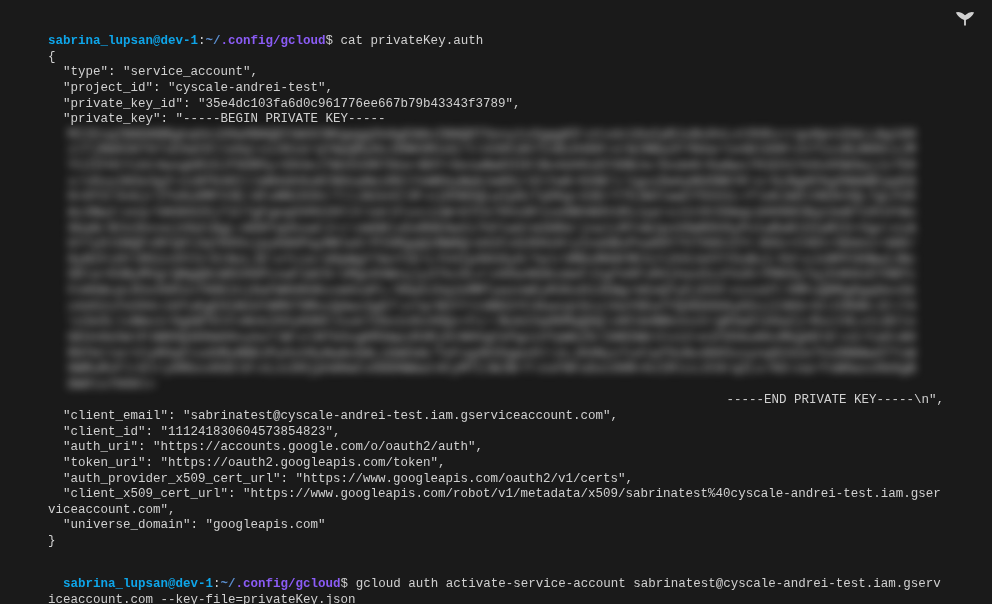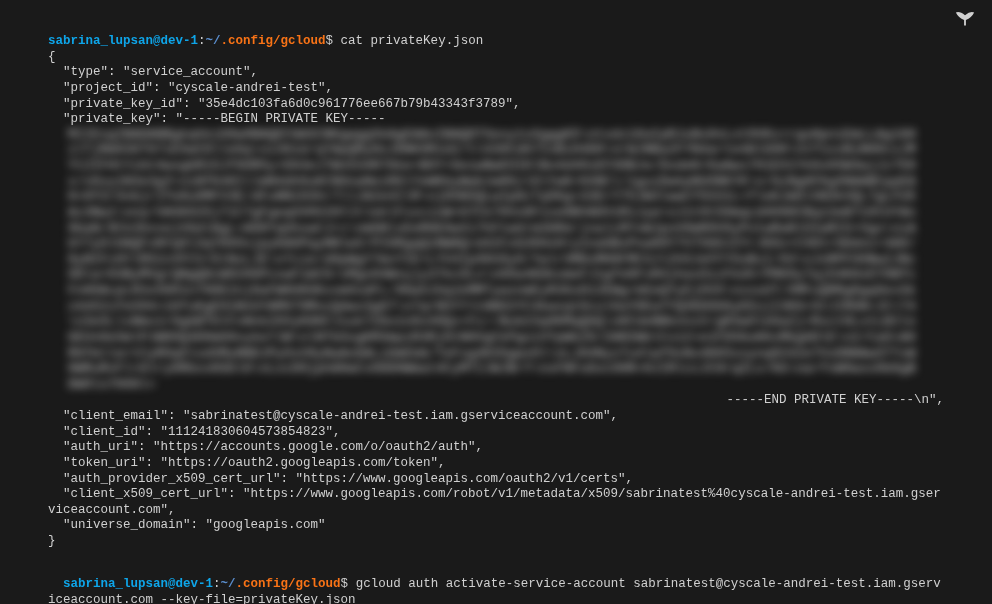--- a/index.html
+++ b/index.html
@@ -19,21 +19,21 @@
       top: 10px;
       right: 16px;
       width: 22px;
       height: 18px;
     }
     .logo svg { fill: #d0d0d0; }
     .prompt-line { white-space: nowrap; }
     .user-host { color: #0ea5e9; font-weight: bold; }
     .colon { color: #d0d0d0; }
     .path-prefix { color: #5a8dcc; font-weight: bold; }
-    .path-rest { color: #f97316; font-weight: bold; }
+    .path-rest { color: #8b5cf6; font-weight: bold; }
     .dollar { color: #d0d0d0; }
     .command { color: #d0d0d0; }
     .json-output { white-space: pre; color: #d0d0d0; }
     .blur-block {
       filter: blur(4.5px);
       user-select: none;
       white-space: pre-wrap;
       word-break: break-all;
       color: #dedede;
       padding-left: 20px;
@@ -51,21 +51,21 @@
 
 
 
 <div class="logo">
   <svg viewBox="0 0 24 18" width="22" height="18">
     <path d="M2 2 Q6 0 12 5 Q18 0 22 2 Q19 8 13 10 L13 16 L11 16 L11 10 Q5 8 2 2 Z"></path>
   </svg>
 </div>
 
 <div class="prompt-line">
-  <span class="user-host">sabrina_lupsan@dev-1</span><span class="colon">:</span><span class="path-prefix">~/</span><span class="path-rest">.config/gcloud</span><span class="dollar">$ </span><span class="command">cat privateKey.json</span>
+  <span class="user-host">sabrina_lupsan@dev-1</span><span class="colon">:</span><span class="path-prefix">~/</span><span class="path-rest">.config/gcloud</span><span class="dollar">$ </span><span class="command">cat privateKey.auth</span>
 </div>
 
 <div class="json-output">{</div>
 <div class="json-output">  "type": "service_account",</div>
 <div class="json-output">  "project_id": "cyscale-andrei-test",</div>
 <div class="json-output">  "private_key_id": "35e4dc103fa6d0c961776ee667b79b43343f3789",</div>
 <div style="display:inline" class="json-output">  "private_key": "-----BEGIN PRIVATE KEY-----</div>
 <div class="blur-block">MIIEvgIBADANBgkqhkiG9w0BAQEFAASCBKgwggSkAgEAAoIBAQDTSexy1sXgggK5\ntxdz10uCpRJuNs0nLvt9VKs+rguHpniEmLLAg16HilTjRm036T67iEXwCDlleGq\ni361d/qYApQRyHoJDNK9R1d2/tl430Cd67IxBi04DH\nrWJNBa2FYN4arte4AlG90\ntf1xxBiNH0cxJMYt2IFHtYzbt4wxgbR15Jf0OR5y+EK4eJ7Wn534R76ke+BOY+GeiwNwEOIKlNo4d49sEFXDBJe/DxdeKrKaAws701EX1Yk6x0SW3wjJz759x/v6vy1N3e3g3\niNfK48IllmN4dh0uKCNOnaNeiR6lYeWKbyWwbJwKKzl6lYwKrKXNCl/1guiDwkpNUONKYK\n/GzNgHFKgXNAABCppEAH=0fZrSnbjrIfe8u0MFV3E/dFuNN193hr7llJA2e4IlR\njDSNSQLwIpDcTq5Kg=33ErY75JW3lwwCf9331L+fleKJmGlSN3kVQL7gLFU5Az3Nw1\nna/VASK025j71C7gFgeqUVHV26YJtleklFsxcioW=G7Ck70VxDF1xe8BVADV1R1Jyw\nJ1t9t50mqLb009DCBq13eB719tUYAn9baN/9Ck35vvejVGdlAgL+A98YqUhxwCJrc\nmGNlxEeRHE0wVi7hFtwUrm3GRd/jnalcRYxWJpoV0mR9V0yPvtwRaNlOIwRIS+Vgo\niAbY7yGlOAQFxNYq0l3qYHXOvjpyKAGPqyNNlwV/PIGRgqQ1NWAQ=d42CxG2KHxH+y1naGBxPvw89Y7V7SGOJ2YrJK6v+CXDtrGDdncr4A0/8yNIFcHYlR52zVFCV/EtNxLJE\n7cie/d0pWgY7mvYIE+LYV4IpXKh0y0/YwlrSMDxMH8FMCSJl2h5JeFFYSoBsI/93\nJnRPFOONw2JNcODla×93ByMVgrQNgQDcW9206PzxwF1mC0/xMgo04Wvyjy37kcOLv\nOOa4KDkxmeFJ1gfeDFsR4jhasOizFkdV/PRK9y7qj54KHxEY9BfcFnHOAcpLR3x5801n70DE2nj8aFWHUKGKxxmXodFL/9GwSJUq1kMMTywxnmEyR3GsD12EWg+bEeQYyEjOVX\nxxuUT/XMFuQRRgDgqOesSkckb52sfeS94=16fuKgE01NnUYAM079MnzQdwx3g67\n7qrNSYYltANO2YC4kwvqt6cul6aYDEaYYQSKDOG6yEEojI3KG=StJIRGN=JC+74\n3eXLlsNmv1r0gbBTEtFxNnk2OVyK8KFJsuk72Go1n0v49Qx+Fz//Bub23q0KMqQGQ\nKFdeNBknniV/gR3wOleGaZj+Rxct8LvtLBIlnGEUn0eSmlPJWDOQ4D0mG9vyke7JW\nlNTbSogKM3mpiR3Rj6tNHVgCkPgoiVYpWkZ0/ZARZWblCx12=e1FDSGuKKxMbgGDlE\n2/CaO=A0R6fmllertCyROq5lxdSMyNNDJPyOsV8yNaAoGALiGmEbA/TeFvg4KS5gwx0l\nLJ84NyxTu4lwf9xNx4KK5xxynq8242e7VxDNNAwSTTxWHWRuRvFl=Glry6RbxxKGbl6\nLxcD9jphAHwCx0DDHWmat4CyMTIJWJBrY\nxFNFuGxcOHR=HJIRlccJCHrqZLv/Kb\narfvW0wxx0b6gBDW9lo7008l=</div>
 <div class="json-output" style="text-align:right; display:inline-block; width:56%; margin-left:44%;">-----END PRIVATE KEY-----\n",</div>
 <div class="json-output">  "client_email": "sabrinatest@cyscale-andrei-test.iam.gserviceaccount.com",</div>

